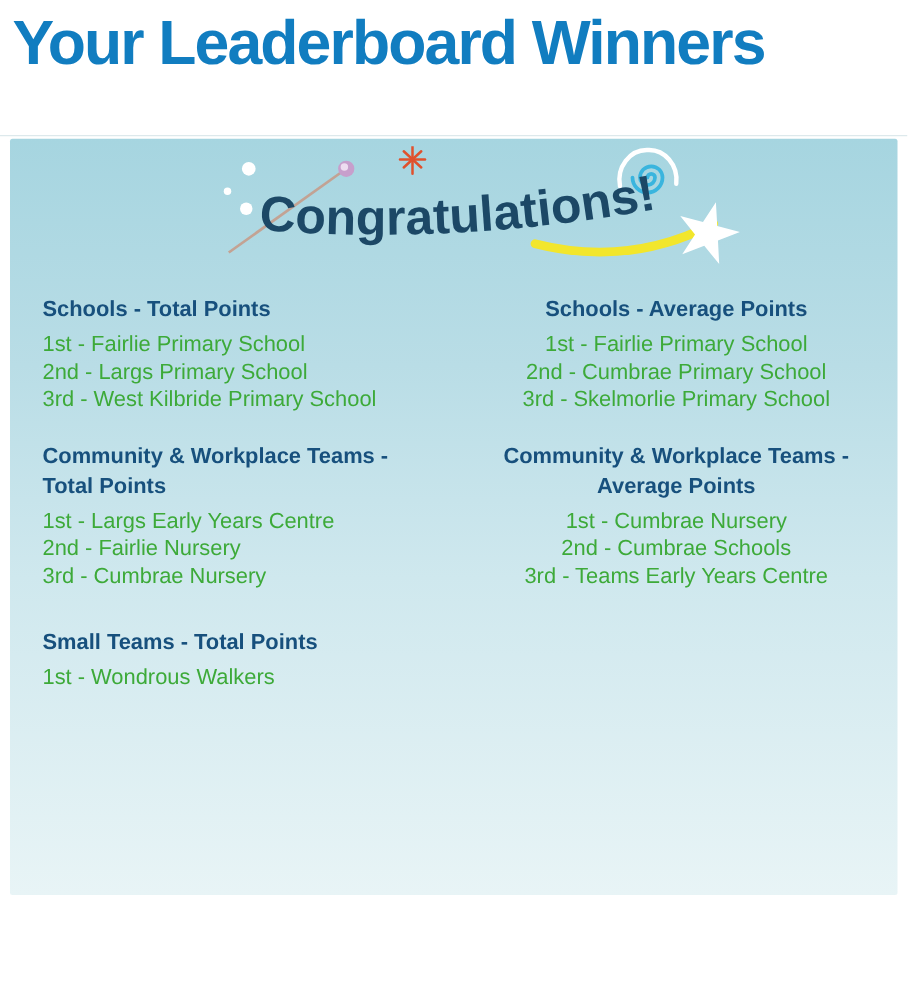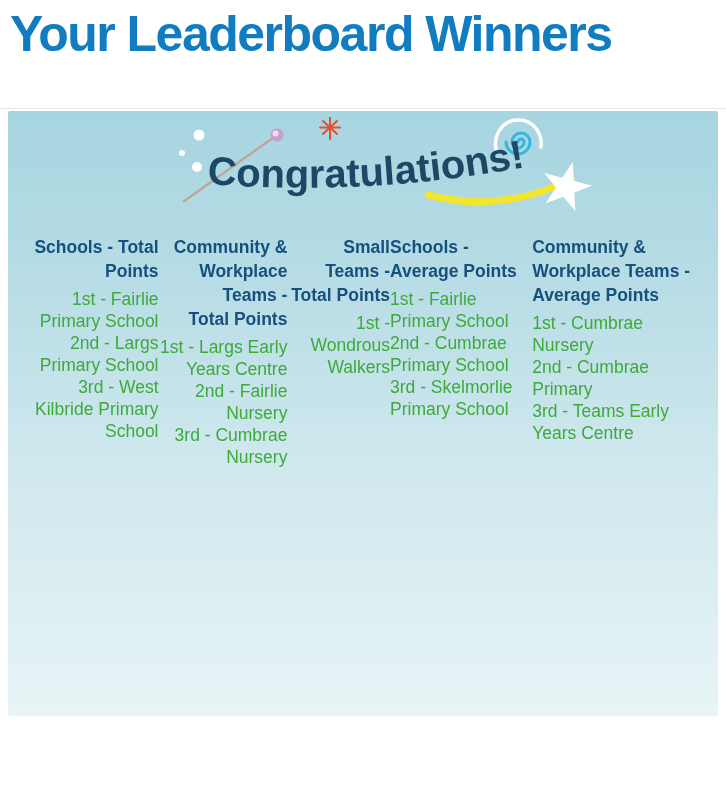--- a/index.html
+++ b/index.html
@@ -28,22 +28,22 @@
     background:linear-gradient(180deg,#a6d5e0 0%, #b9dde6 30%, #cfe8ee 58%, #e8f4f6 100%);
     padding:6px 0 0 0;
     box-sizing:border-box;
   }
   .banner-svg { display:block; margin:0 auto; }
   .columns {
     display:flex;
     margin-top:8px;
     padding:0 26px;
   }
-  .col-left { width:356px; display:flex; flex-direction:row;text-align:right; }
-  .col-right { flex:1; display:flex; flex-direction:row; }
+  .col-left { width:356px; display:flex; flex-direction:column; }
+  .col-right { flex:1; display:flex; flex-direction:column;text-align:center; }
   .section { margin-bottom:22px; }
   .col-left .section:nth-child(2), .col-right .section:nth-child(2) { margin-bottom:30px; }
   .col-left .section:nth-child(3) { margin-bottom:49px; }
   .col-left .section:last-child, .col-right .section:last-child { margin-bottom:0; }
   .section-title {
     margin:0 0 5px 0;
     font-size:17.5px; line-height:24px; font-weight:bold;
     color:#17507d;
     white-space:pre-line;
   }
@@ -134,21 +134,21 @@
               <div class="entry">2nd - Cumbrae Primary School</div>
               <div class="entry">3rd - Skelmorlie Primary School</div>
             </div>
   </section>
 
   <section class="section">
     <h2 class="section-title">Community &amp; Workplace Teams -
 Average Points</h2>
     <div class="entries">
               <div class="entry">1st - Cumbrae Nursery</div>
-              <div class="entry">2nd - Cumbrae Primary</div>
+              <div class="entry">2nd - Cumbrae Schools</div>
               <div class="entry">3rd - Teams Early Years Centre</div>
             </div>
   </section>
 </div>
     </div>
 
   </div>
 </div>
 
 </body></html>

